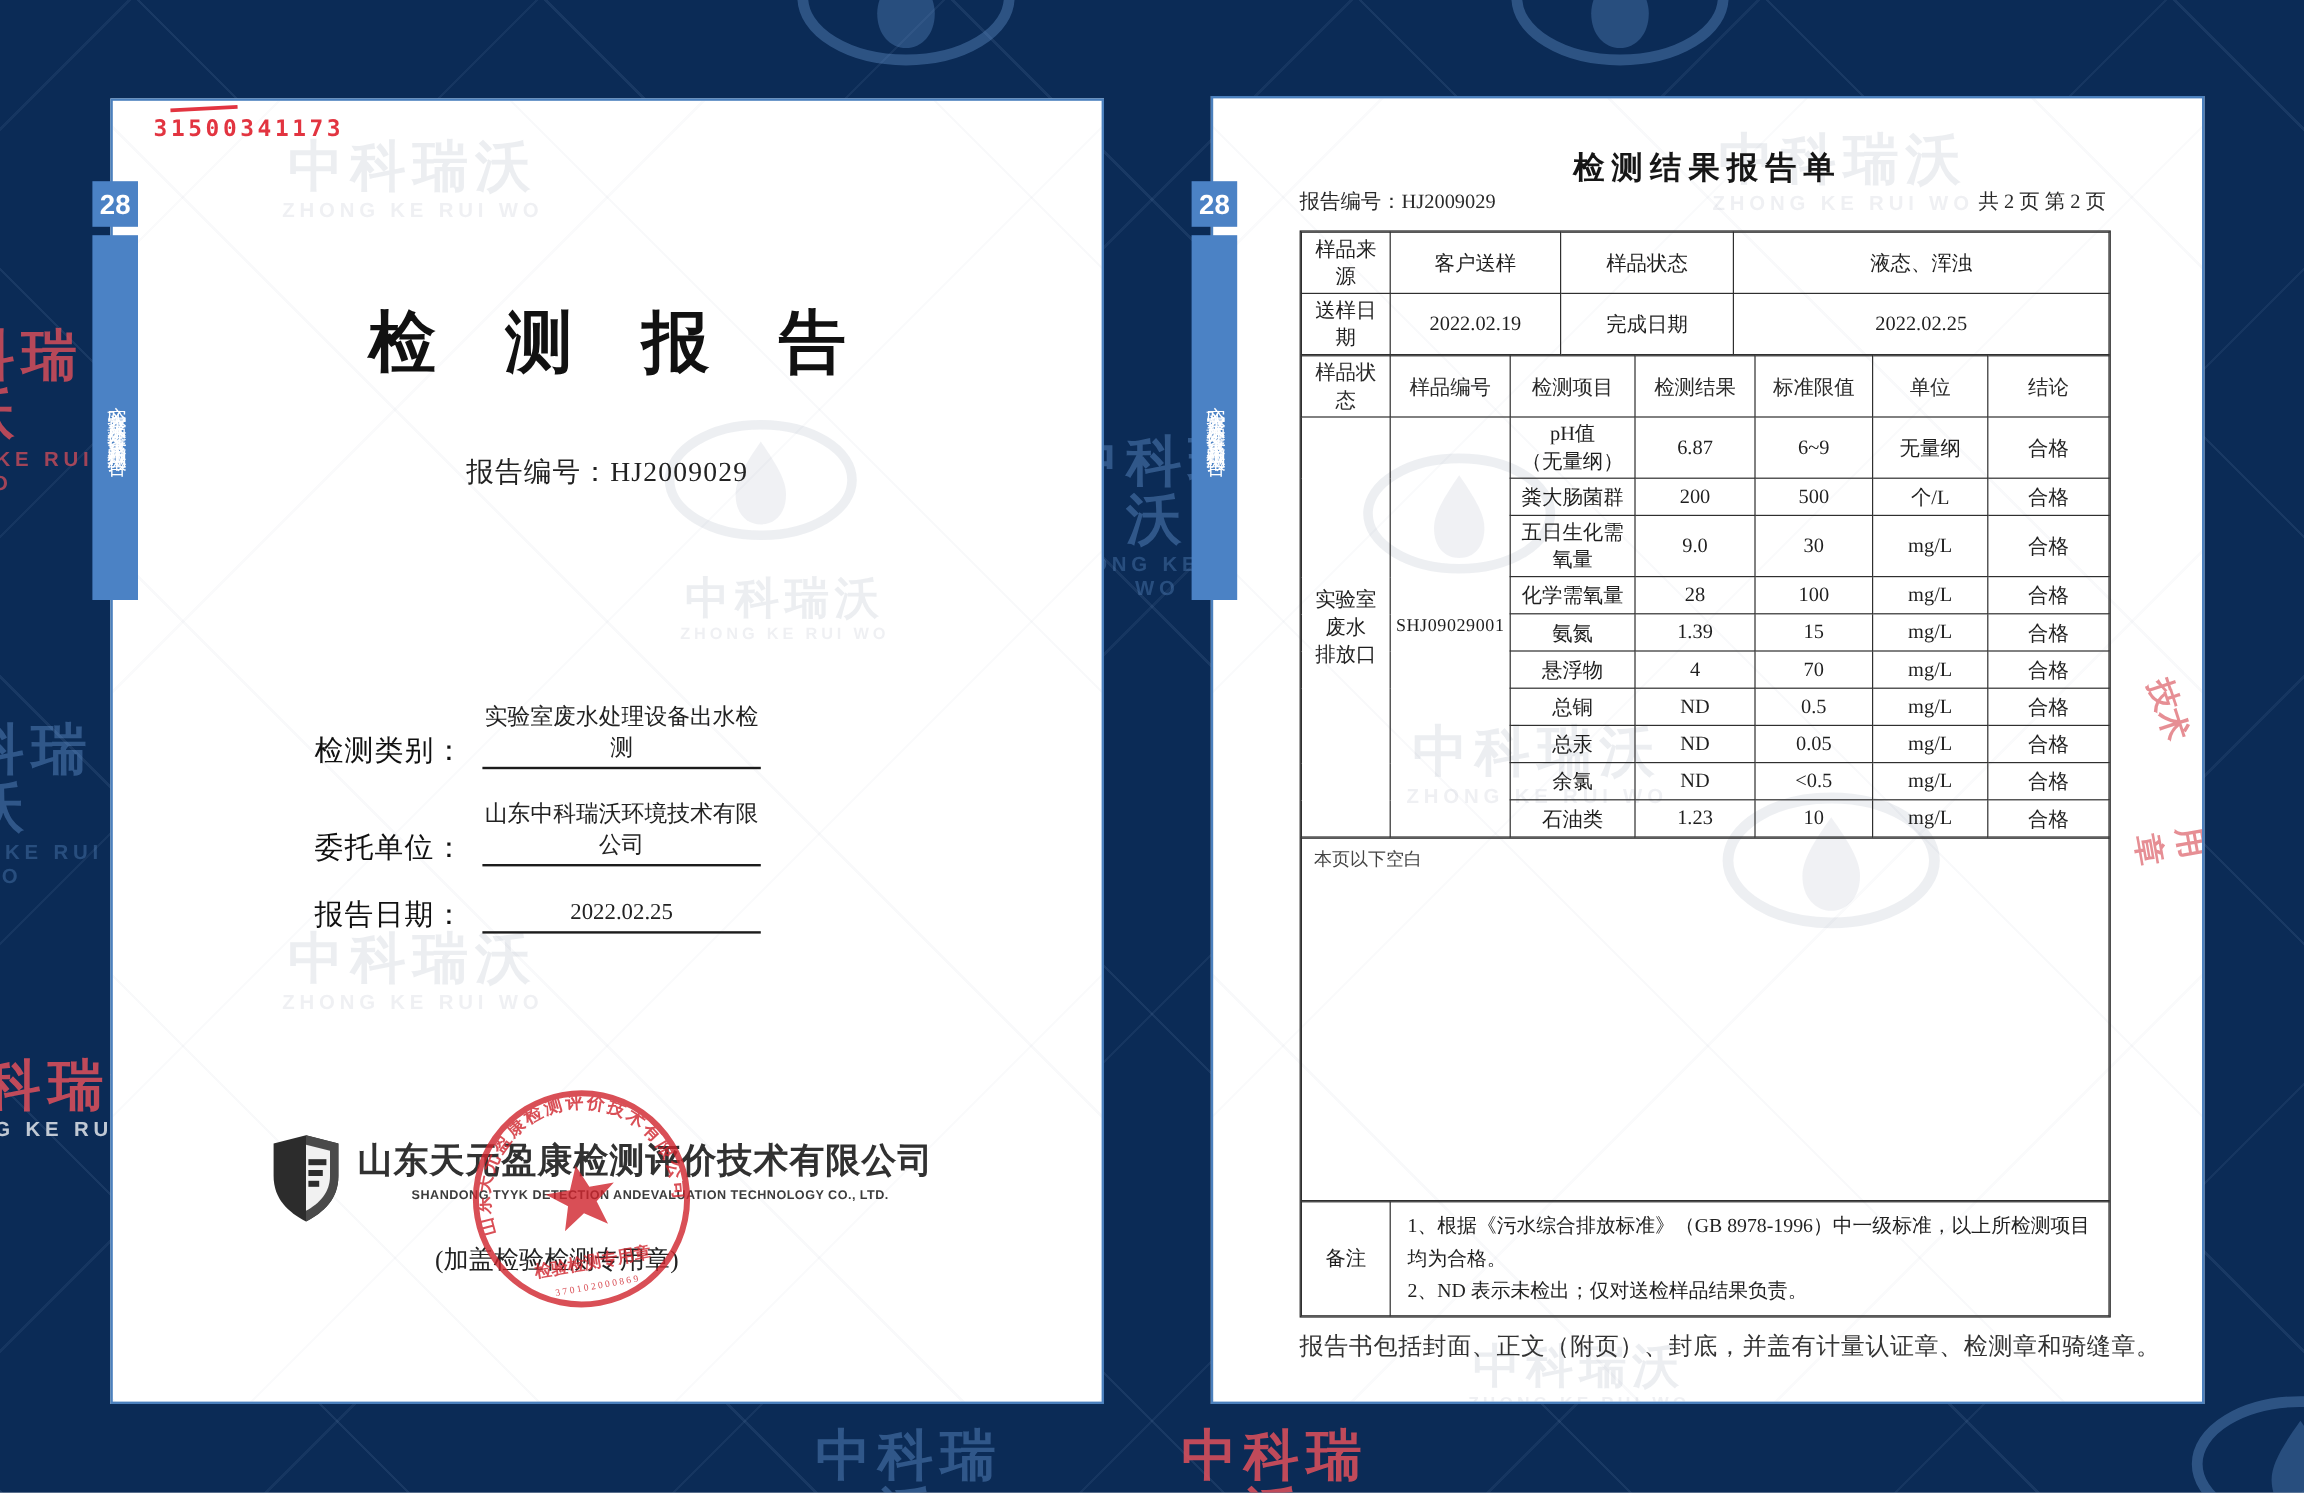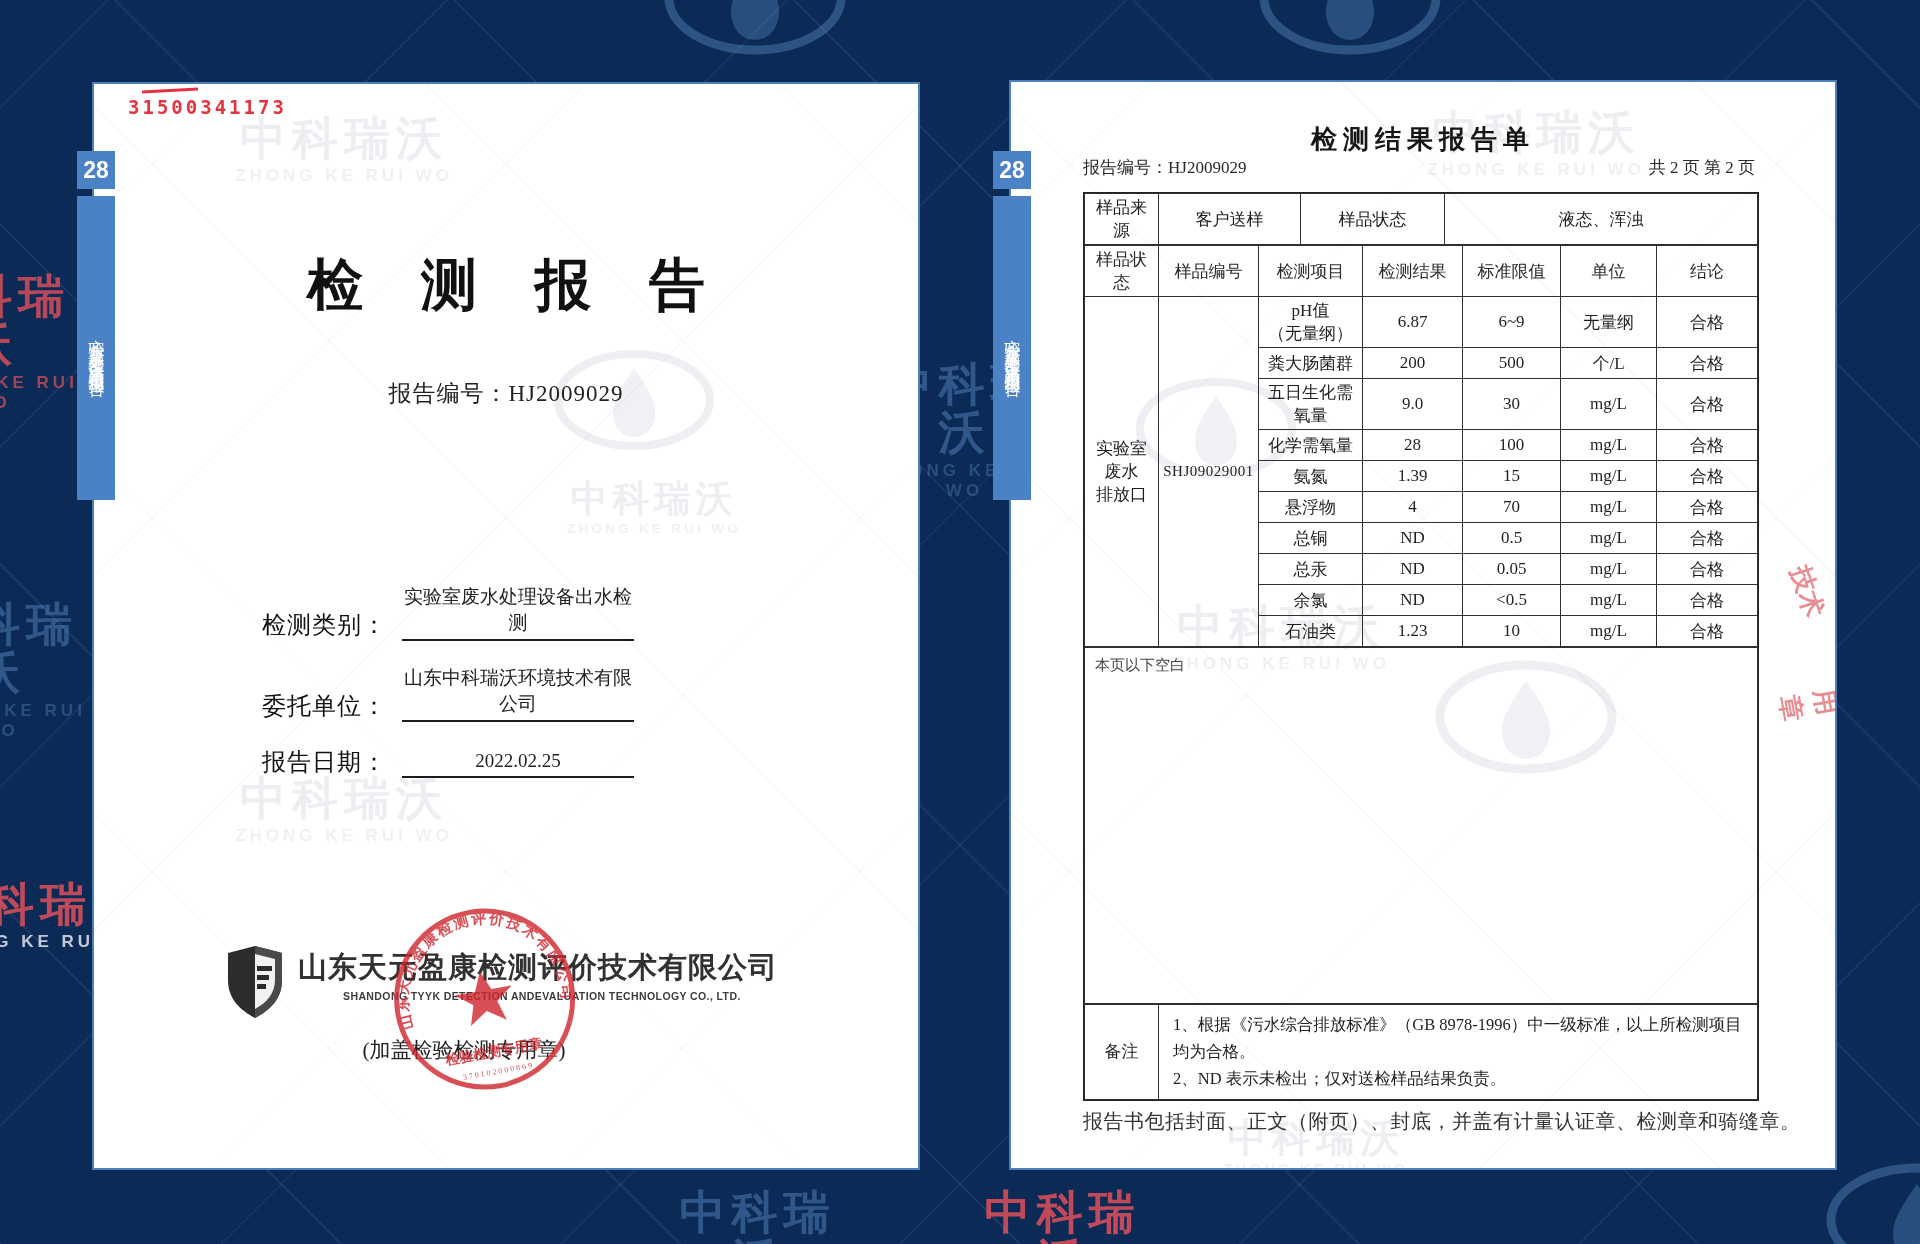--- a/index.html
+++ b/index.html
@@ -86,21 +86,21 @@
   table { width:100%; border-collapse:collapse; table-layout:fixed; }
   td { border:1px solid #2f2f2f; text-align:center; font-size:17px; color:#1f1f1f;
     padding:2px 4px; vertical-align:middle; }
   .info-tbl td { height:35px; }
   .res-tbl .hdr td { height:40px; color:#2a2a2a; }
   .res-tbl td { height:31px; }
   tr.row-tall td { height:48px; }
   tr.row-tall2 td { height:46px; }
   .pre { white-space:pre-line; }
   .c-no { font-size:15px; letter-spacing:.5px; }
-  .blank-tbl td { height:356px; vertical-align:top; text-align:left; padding:8px 10px;
+  .blank-tbl td { height:302px; vertical-align:top; text-align:left; padding:8px 10px;
     font-size:15px; color:#444; }
   .remark-tbl td { height:74px; }
   .remark-text { text-align:left; padding:6px 14px; font-size:16.5px; line-height:1.65; color:#222; }
 
   .end-line { position:absolute; left:40px; right:40px; top:1000px; display:flex; align-items:center; }
   .end-line .dash { flex:1; border-top:2px dashed #6b6b6b; }
   .end-line .end-text { padding:0 14px; font-size:17px; color:#333; }
   .r-footer { position:absolute; left:72px; top:1026px; font-size:20px; color:#333; letter-spacing:.5px; }
 
   .seam-frag { position:absolute; color:rgba(210,50,60,.55); font-size:26px; font-weight:bold; z-index:3; }
@@ -270,20 +270,26 @@
             <col style="width:142px">
             <col style="width:144px">
             <col>
           </colgroup>
         <tbody>
         <tr>
           <td>样品来源</td>
           <td>客户送样</td>
           <td>样品状态</td>
           <td>液态、浑浊</td>
+        </tr>
+        <tr>
+          <td>送样日期</td>
+          <td>2022.02.19</td>
+          <td>完成日期</td>
+          <td>2022.02.25</td>
         </tr>
       </tbody>
         </table>
 
       <table class="res-tbl">
         <colgroup>
           <col style="width:74px">
             <col style="width:100px">
             <col style="width:104px">
           <col style="width:100px">

